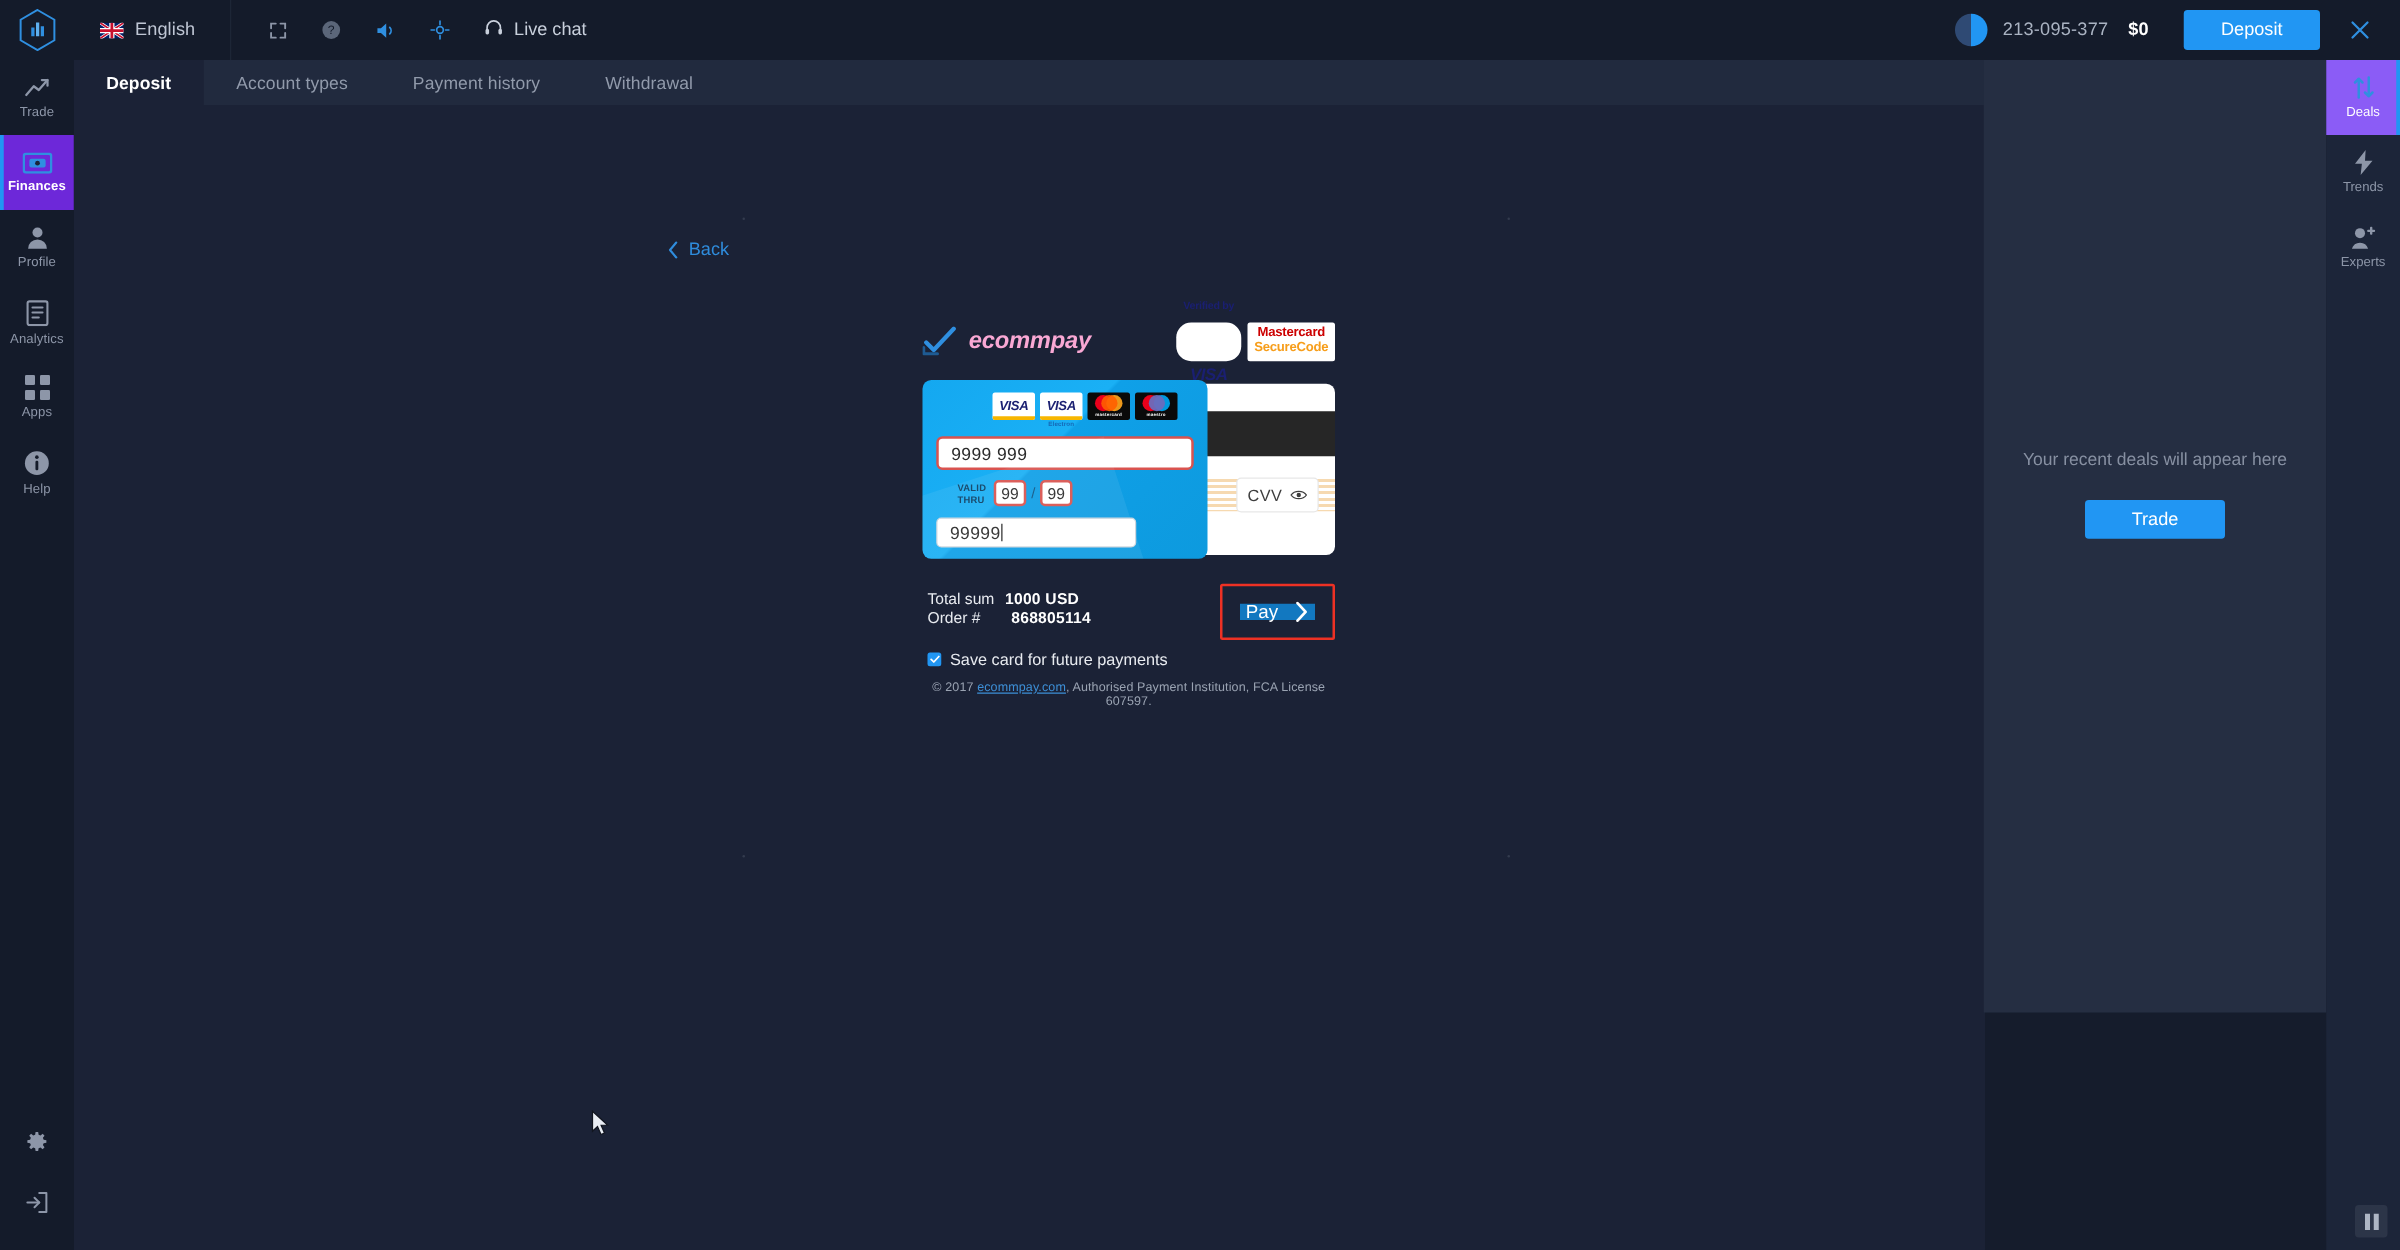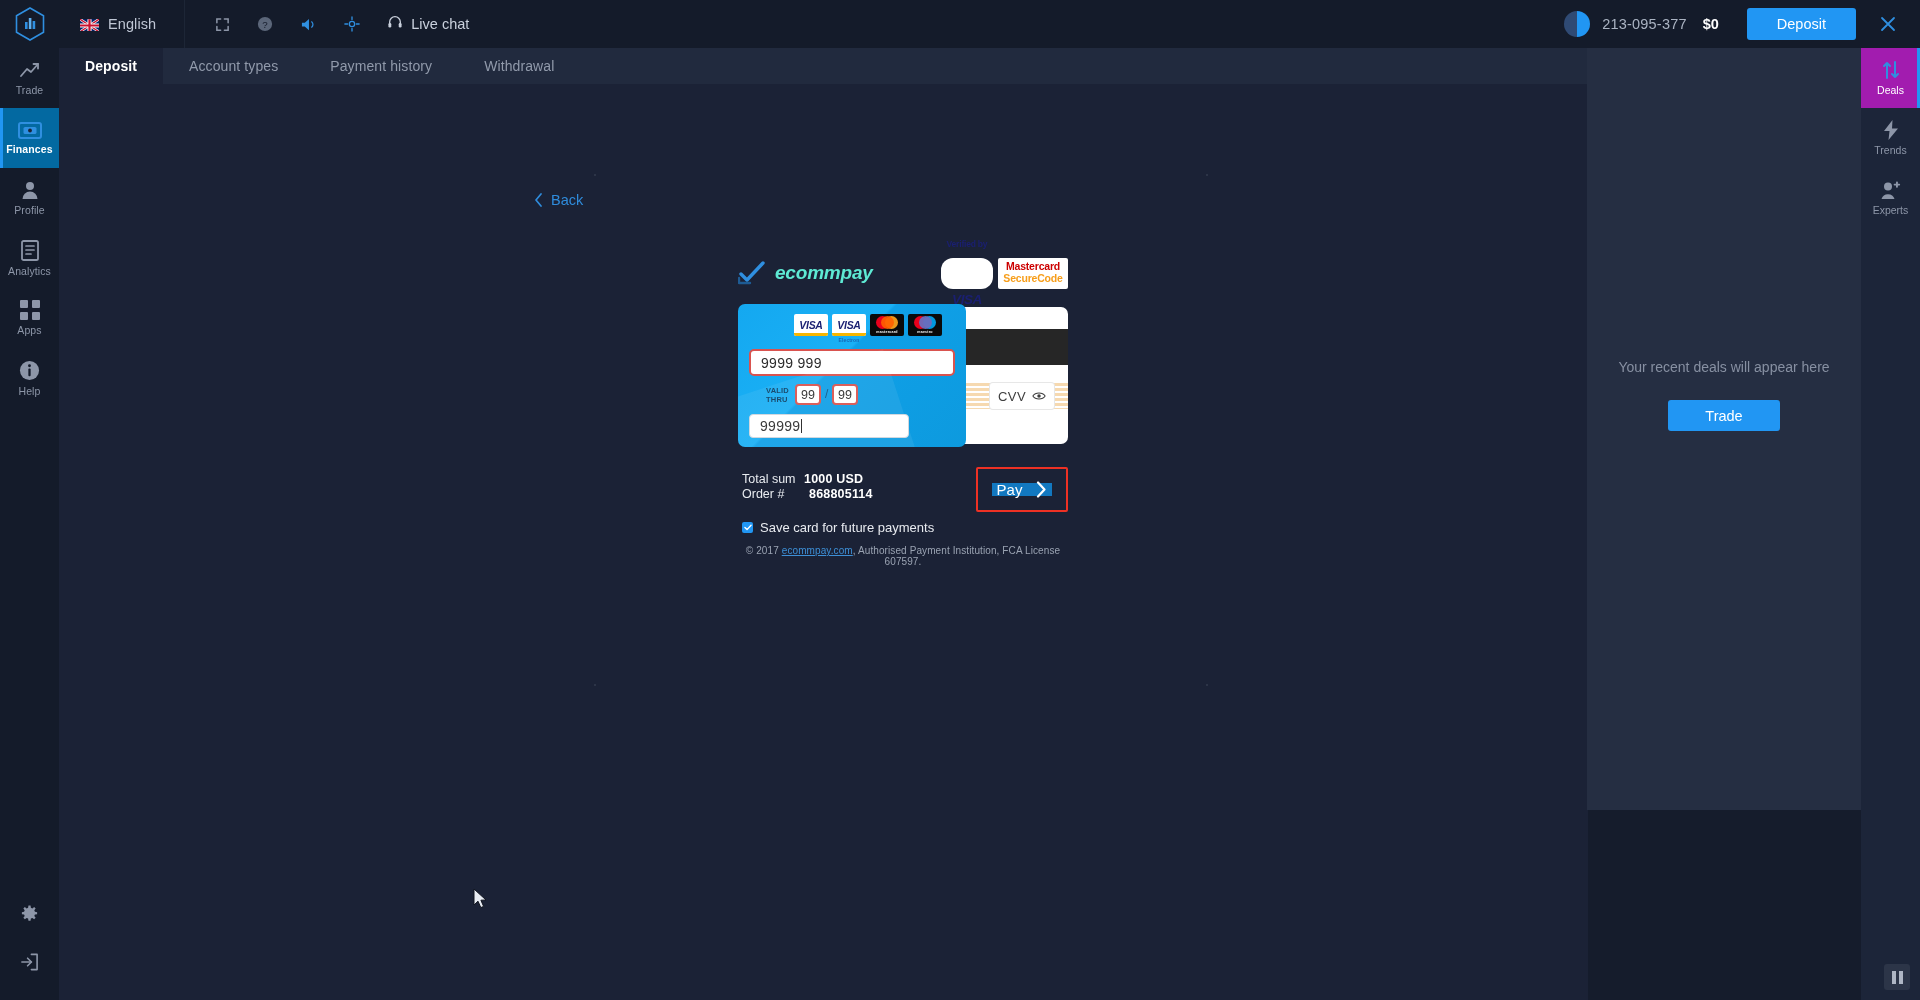--- a/index.html
+++ b/index.html
@@ -57,21 +57,21 @@
   .leftbar {
     position: absolute; left: 0; top: 48px; width: 59px; height: 952px;
     background: #141b2a; z-index: 25;
   }
   .lb-item {
     position: relative; width: 59px; height: 60px;
     display: flex; flex-direction: column; align-items: center; justify-content: center;
     gap: 4px; cursor: pointer;
   }
   .lb-item .lb-label { font-size: 10.5px; color: #8d96a8; letter-spacing: .1px; }
-  .lb-item.active { background: #0369a1; }
+  .lb-item.active { background: #6d28d9; }
   .lb-item.active::before {
     content: ""; position: absolute; left: 0; top: 0; width: 3px; height: 60px; background: #2196f3;
   }
   .lb-item.active .lb-label { color: #ffffff; font-weight: bold; }
   .lb-bottom { position: absolute; left: 0; bottom: 14px; width: 59px; }
   .lb-btm-item {
     width: 59px; height: 48px; display: flex; align-items: center; justify-content: center;
     cursor: pointer;
   }
 
@@ -79,21 +79,21 @@
   .rightbar {
     position: absolute; right: 0; top: 48px; width: 59px; height: 952px;
     background: #1c2539; z-index: 25;
   }
   .rb-item {
     position: relative; width: 59px; height: 60px;
     display: flex; flex-direction: column; align-items: center; justify-content: center;
     gap: 4px; cursor: pointer;
   }
   .rb-item .rb-label { font-size: 10.5px; color: #8d96a8; }
-  .rb-item.active { background: #a21caf; }
+  .rb-item.active { background: #8b5cf6; }
   .rb-item.active::after {
     content: ""; position: absolute; right: 0; top: 0; width: 3px; height: 60px; background: #2196f3;
   }
   .rb-item.active .rb-label { color: #ffffff; }
   .rb-pause {
     position: absolute; right: 10px; bottom: 10px;
     width: 26px; height: 26px; background: #2c3548; border-radius: 3px;
     display: flex; align-items: center; justify-content: center; gap: 3px; cursor: pointer;
   }
   .rb-pause i { display: block; width: 4px; height: 13px; background: #aeb6c4; }
@@ -130,21 +130,21 @@
   .back-link {
     position: absolute; left: 475px; top: 108px;
     display: flex; align-items: center; gap: 8px; cursor: pointer;
   }
   .back-label { color: #2f8cdc; font-size: 14.5px; }
 
   
   .paywrap { position: absolute; left: 679px; top: 170px; width: 330px; }
   .pay-head { display: flex; align-items: center; height: 38px; }
   .ecp-logo { display: flex; align-items: center; gap: 9px; }
-  .ecp-name { color: #5eead4; font-size: 19px; font-style: italic; font-weight: bold; letter-spacing: -.2px; }
+  .ecp-name { color: #f9a8d4; font-size: 19px; font-style: italic; font-weight: bold; letter-spacing: -.2px; }
   .badges { margin-left: auto; display: flex; gap: 5px; }
   .badge-vbv {
     width: 52px; height: 31px; background: #fff; border-radius: 12px;
     display: flex; flex-direction: column; align-items: center; justify-content: center; line-height: 1; gap: 44px;
   }
   .badge-vbv .v1 { font-size: 8.5px; color: #1a1f71; font-weight: bold; letter-spacing: -.2px; }
   .badge-vbv .v2 { font-size: 13.5px; color: #1a1f71; font-weight: bold; font-style: italic; letter-spacing: -.4px; }
   .badge-msc {
     width: 70px; height: 31px; background: #fff; border-radius: 2px;
     display: flex; flex-direction: column; align-items: center; justify-content: center; line-height: 1.12;

